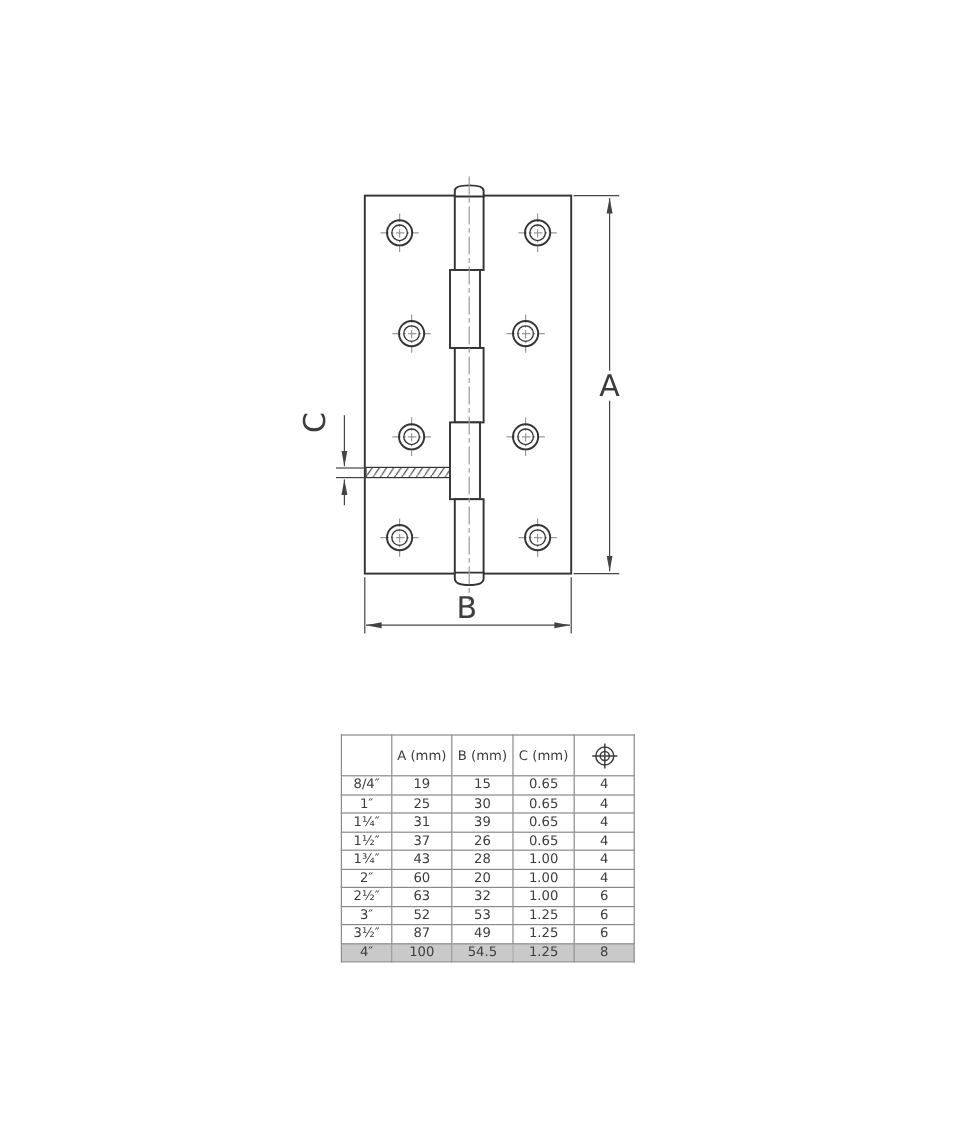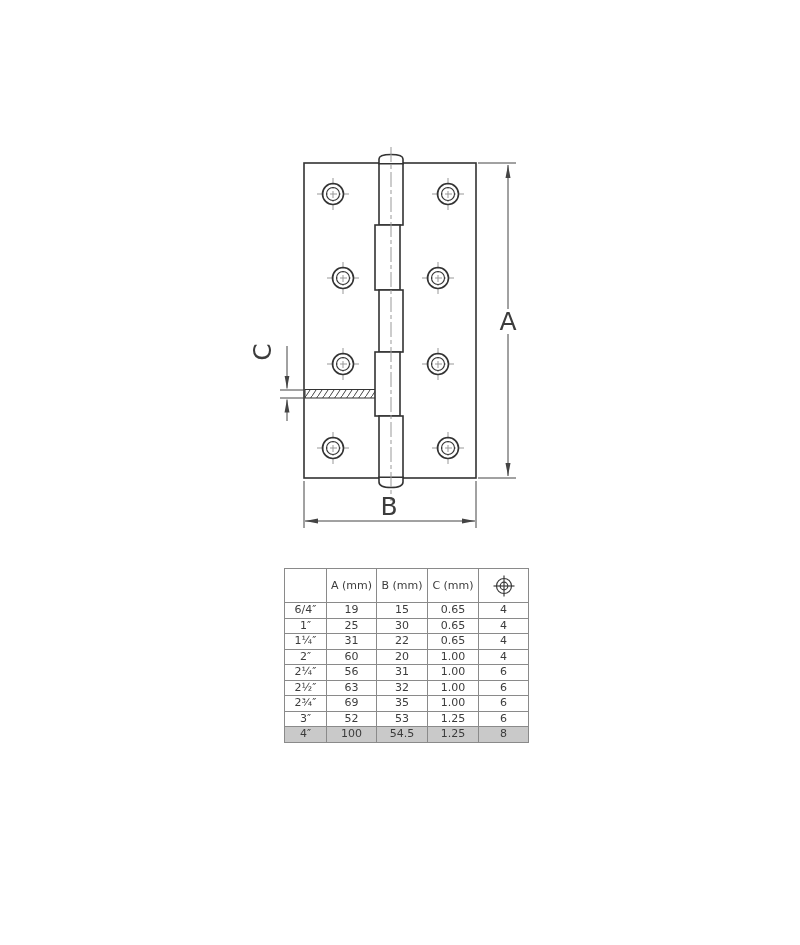--- a/index.html
+++ b/index.html
@@ -5,21 +5,21 @@
   html,body{margin:0;padding:0;background:#fff;}
   #canvas{
     position:relative;width:800px;height:945px;background:#ffffff;overflow:hidden;
     font-family:"DejaVu Sans",sans-serif;
   }
   #drawing{position:absolute;left:0;top:0;}
   .dim-label{font-family:"DejaVu Sans",sans-serif;font-size:25px;fill:#3c3c3c;}
   .tbl-wrap{position:absolute;left:284px;top:568px;}
   table.spec{
     border-collapse:collapse;table-layout:fixed;
-    font-family:"DejaVu Sans",sans-serif;font-size:11px;color:#3c3c3c;
+    font-family:"DejaVu Sans",sans-serif;font-size:11px;color:#3c3c3c;margin-top:44px;
   }
   table.spec th,table.spec td{
     border:1px solid #8a8a8a;text-align:center;vertical-align:middle;
     padding:0;font-weight:normal;overflow:hidden;white-space:nowrap;
   }
   table.spec thead th{height:33px;}
   table.spec tbody td{height:14.5px;line-height:14.5px;}
   table.spec tr.hl td{background:#c9c9c9;}
   .c-size{width:42px;}.c-a{width:50px;}.c-b{width:51px;}.c-c{width:51px;}.c-s{width:50px;}
   .screw-icon-svg{display:block;margin:0 auto;}
@@ -135,72 +135,79 @@
               <circle cx="12" cy="12" r="7.5"></circle>
               <circle cx="12" cy="12" r="3.8"></circle>
               <line x1="1.5" y1="12" x2="22.5" y2="12"></line>
               <line x1="12" y1="1.5" x2="12" y2="22.5"></line>
             </svg>
           </th>
         </tr>
       </thead>
       <tbody>
         <tr>
-          <td>6/4″</td>
+          <td>8/4″</td>
           <td>19</td>
           <td>15</td>
           <td>0.65</td>
           <td>4</td>
         </tr>
         <tr>
           <td>1″</td>
           <td>25</td>
           <td>30</td>
           <td>0.65</td>
           <td>4</td>
         </tr>
         <tr>
           <td>1¼″</td>
           <td>31</td>
-          <td>22</td>
-          <td>0.65</td>
+          <td>39</td>
+          <td>0.65</td>
+          <td>4</td>
+        </tr>
+        <tr>
+          <td>1½″</td>
+          <td>37</td>
+          <td>26</td>
+          <td>0.65</td>
+          <td>4</td>
+        </tr>
+        <tr>
+          <td>1¾″</td>
+          <td>43</td>
+          <td>28</td>
+          <td>1.00</td>
           <td>4</td>
         </tr>
         <tr>
           <td>2″</td>
           <td>60</td>
           <td>20</td>
           <td>1.00</td>
           <td>4</td>
-        </tr>
-        <tr>
-          <td>2¼″</td>
-          <td>56</td>
-          <td>31</td>
-          <td>1.00</td>
-          <td>6</td>
         </tr>
         <tr>
           <td>2½″</td>
           <td>63</td>
           <td>32</td>
           <td>1.00</td>
           <td>6</td>
         </tr>
         <tr>
-          <td>2¾″</td>
-          <td>69</td>
-          <td>35</td>
-          <td>1.00</td>
-          <td>6</td>
-        </tr>
-        <tr>
           <td>3″</td>
           <td>52</td>
           <td>53</td>
+          <td>1.25</td>
+          <td>6</td>
+        </tr>
+        <tr>
+          <td>3½″</td>
+          <td>87</td>
+          <td>49</td>
           <td>1.25</td>
           <td>6</td>
         </tr>
         <tr class="hl">
           <td>4″</td>
           <td>100</td>
           <td>54.5</td>
           <td>1.25</td>
           <td>8</td>
         </tr>

